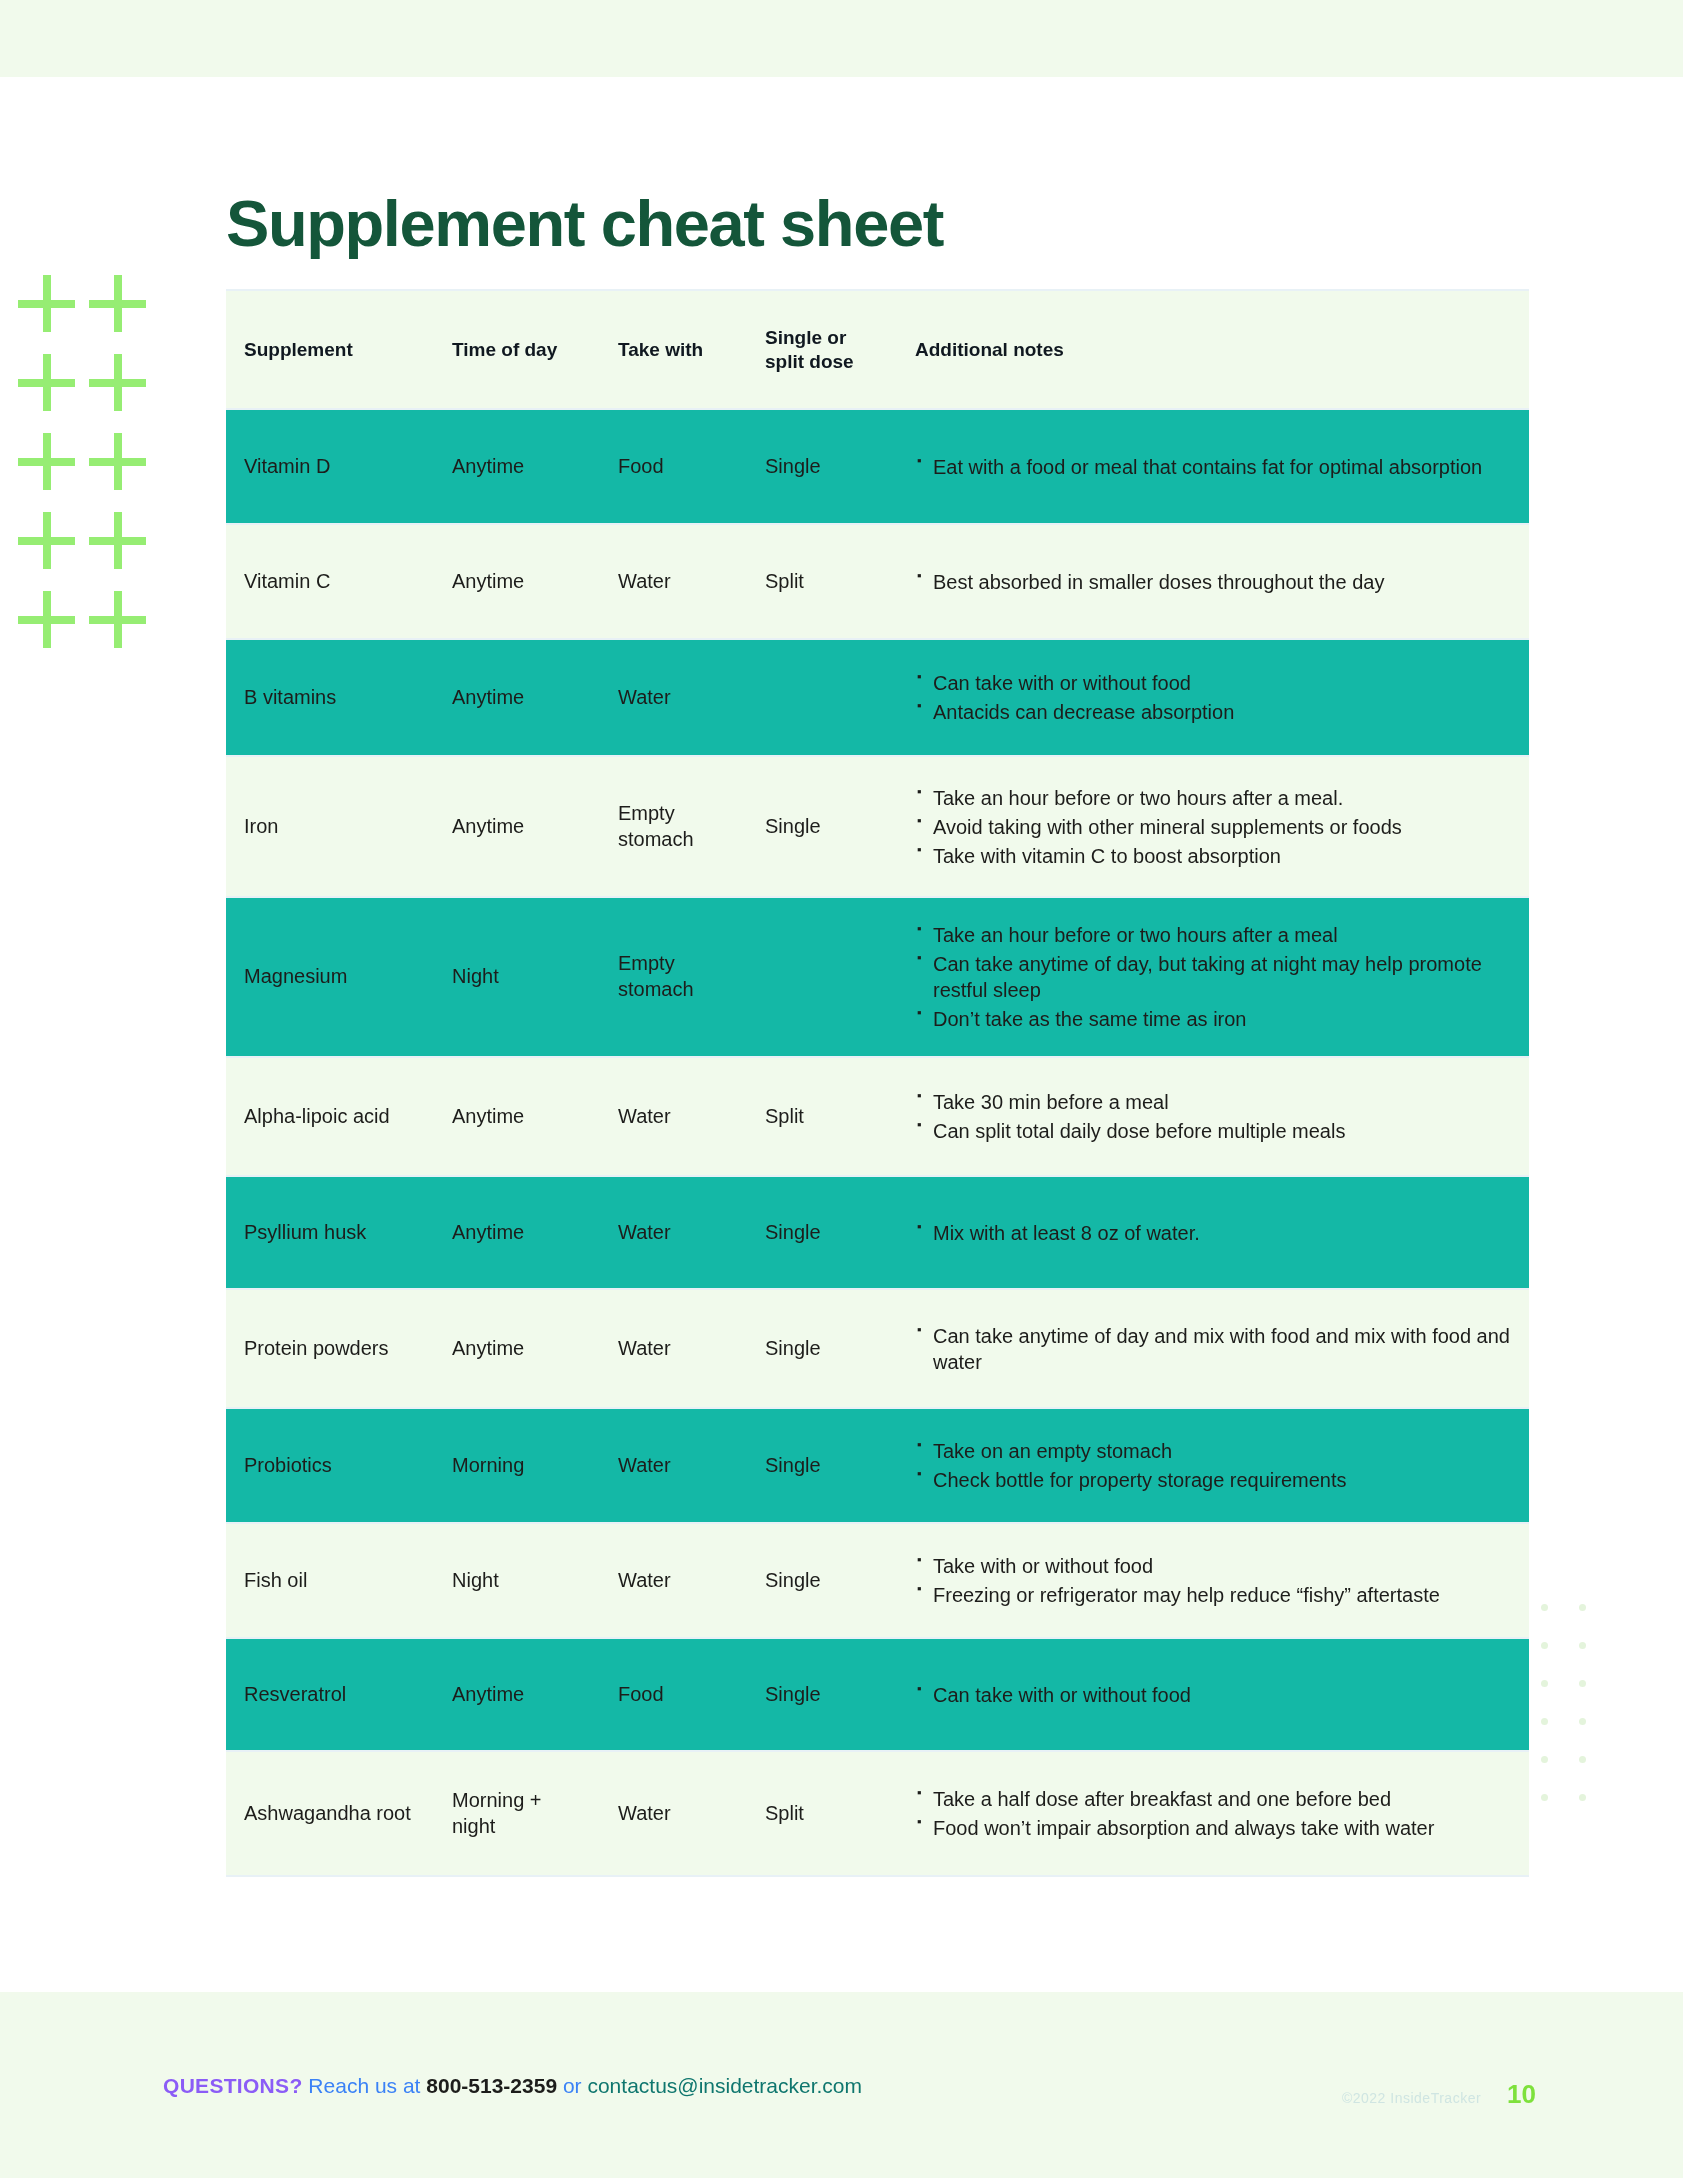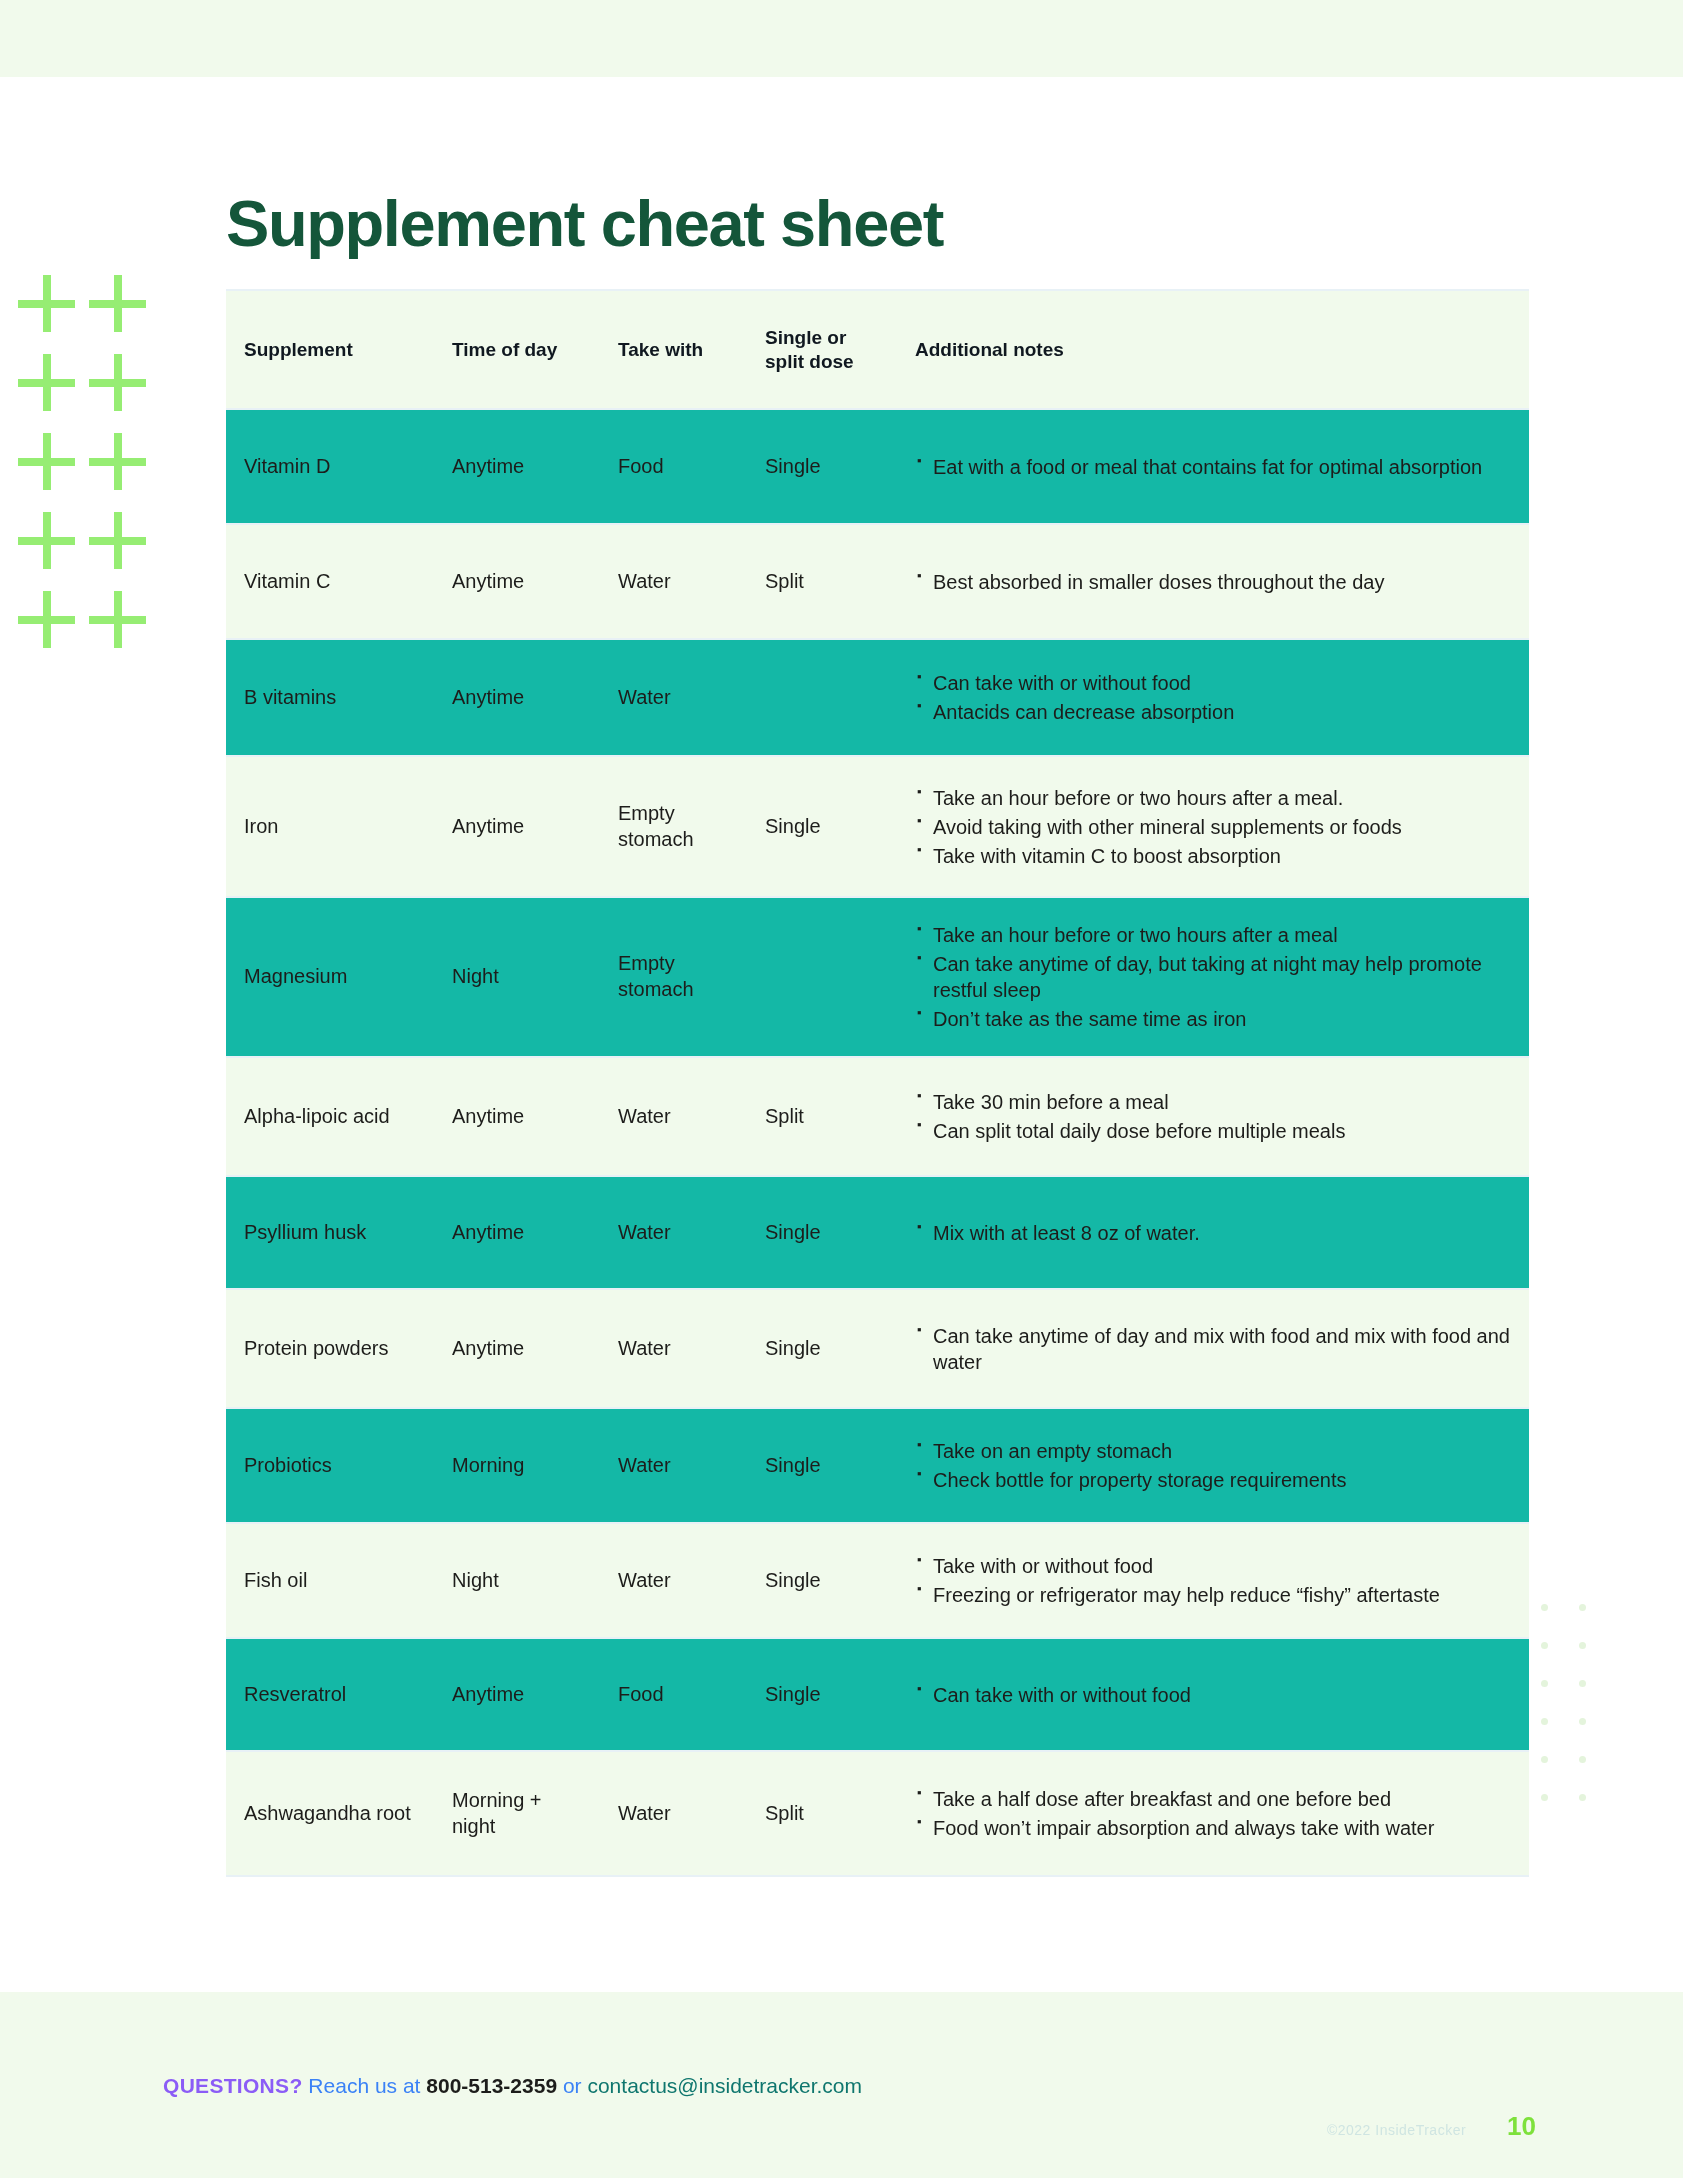--- a/index.html
+++ b/index.html
@@ -184,22 +184,21 @@
   }
   .footer-left .phone { font-weight: bold; color: #1d1d1b; }
   .footer-left .email { color: #0f766e; }
   .footer-left .mid { color: #3b82f6; text-align: right; }
 
   .footer-right {
     position: absolute;
     right: 147px; top: 87px;
     display: flex;
     align-items: baseline;
-    gap: 41px;
-    margin-top: 32px;
+    gap: 26px;
   }
   .copyright {
     font-size: 14px;
     color: #cfe5e2;
     letter-spacing: 0.5px;
     white-space: nowrap;
   }
   .page-num {
     font-size: 26px;
     font-weight: bold;

